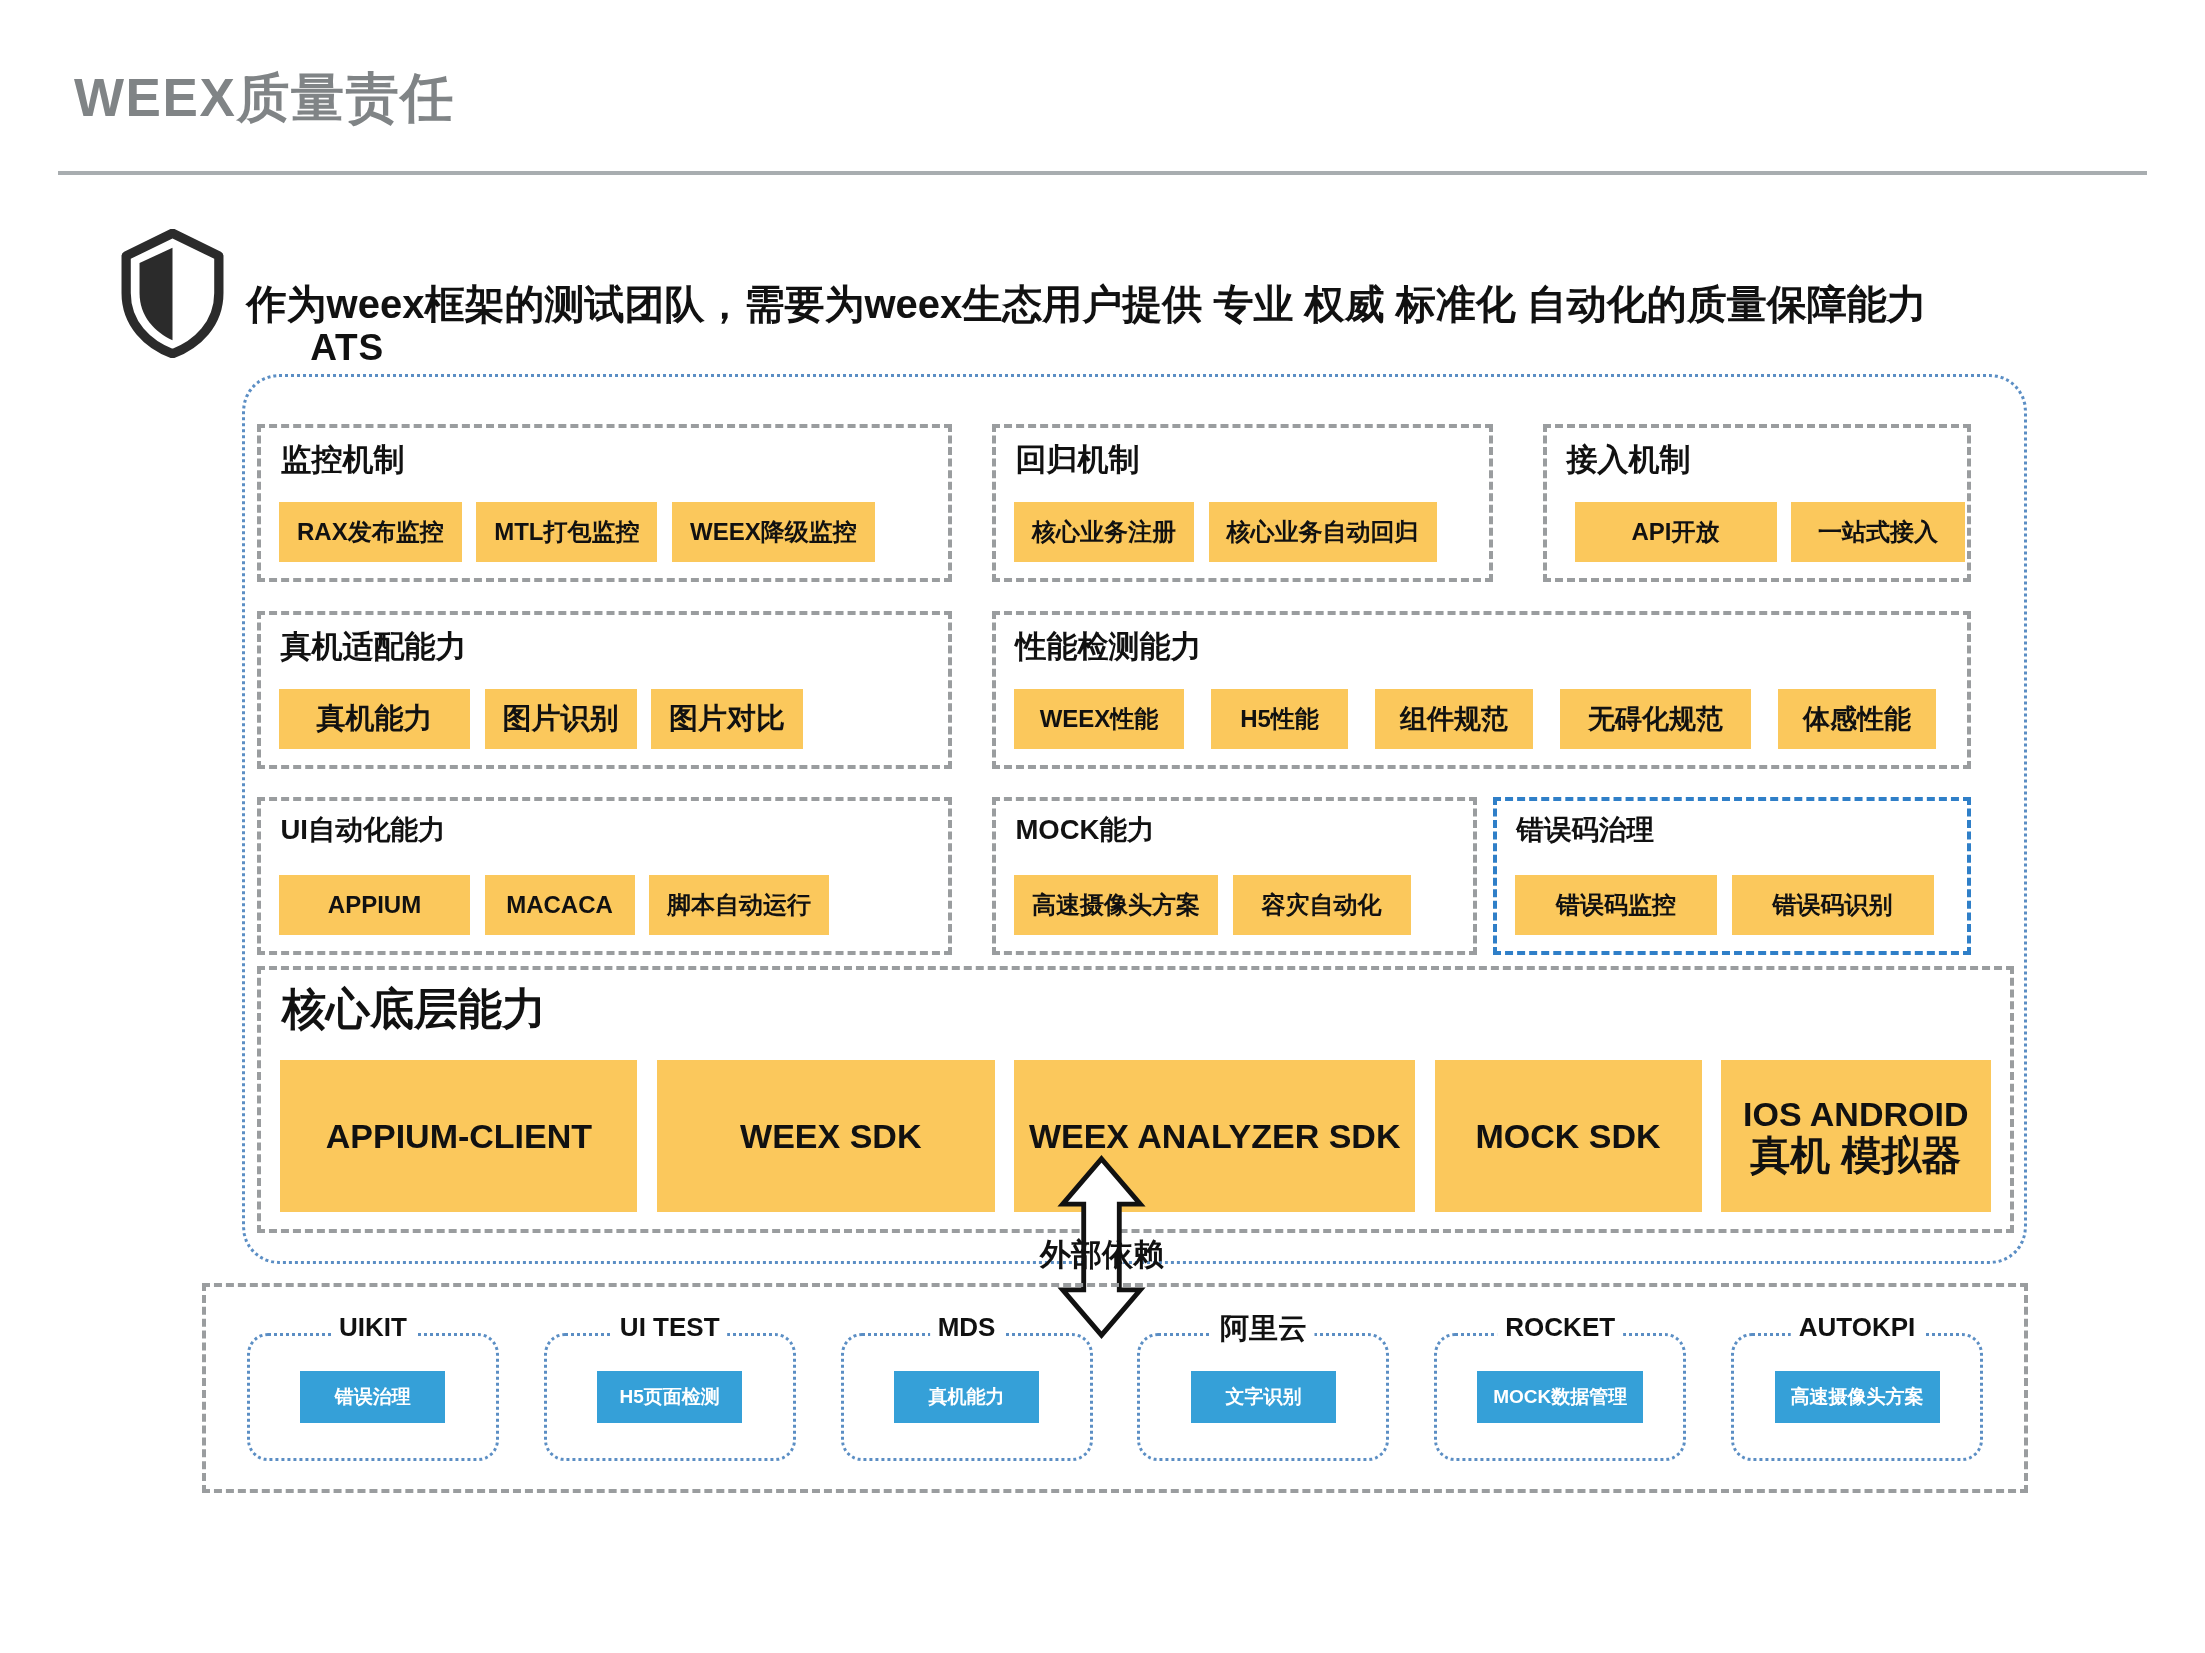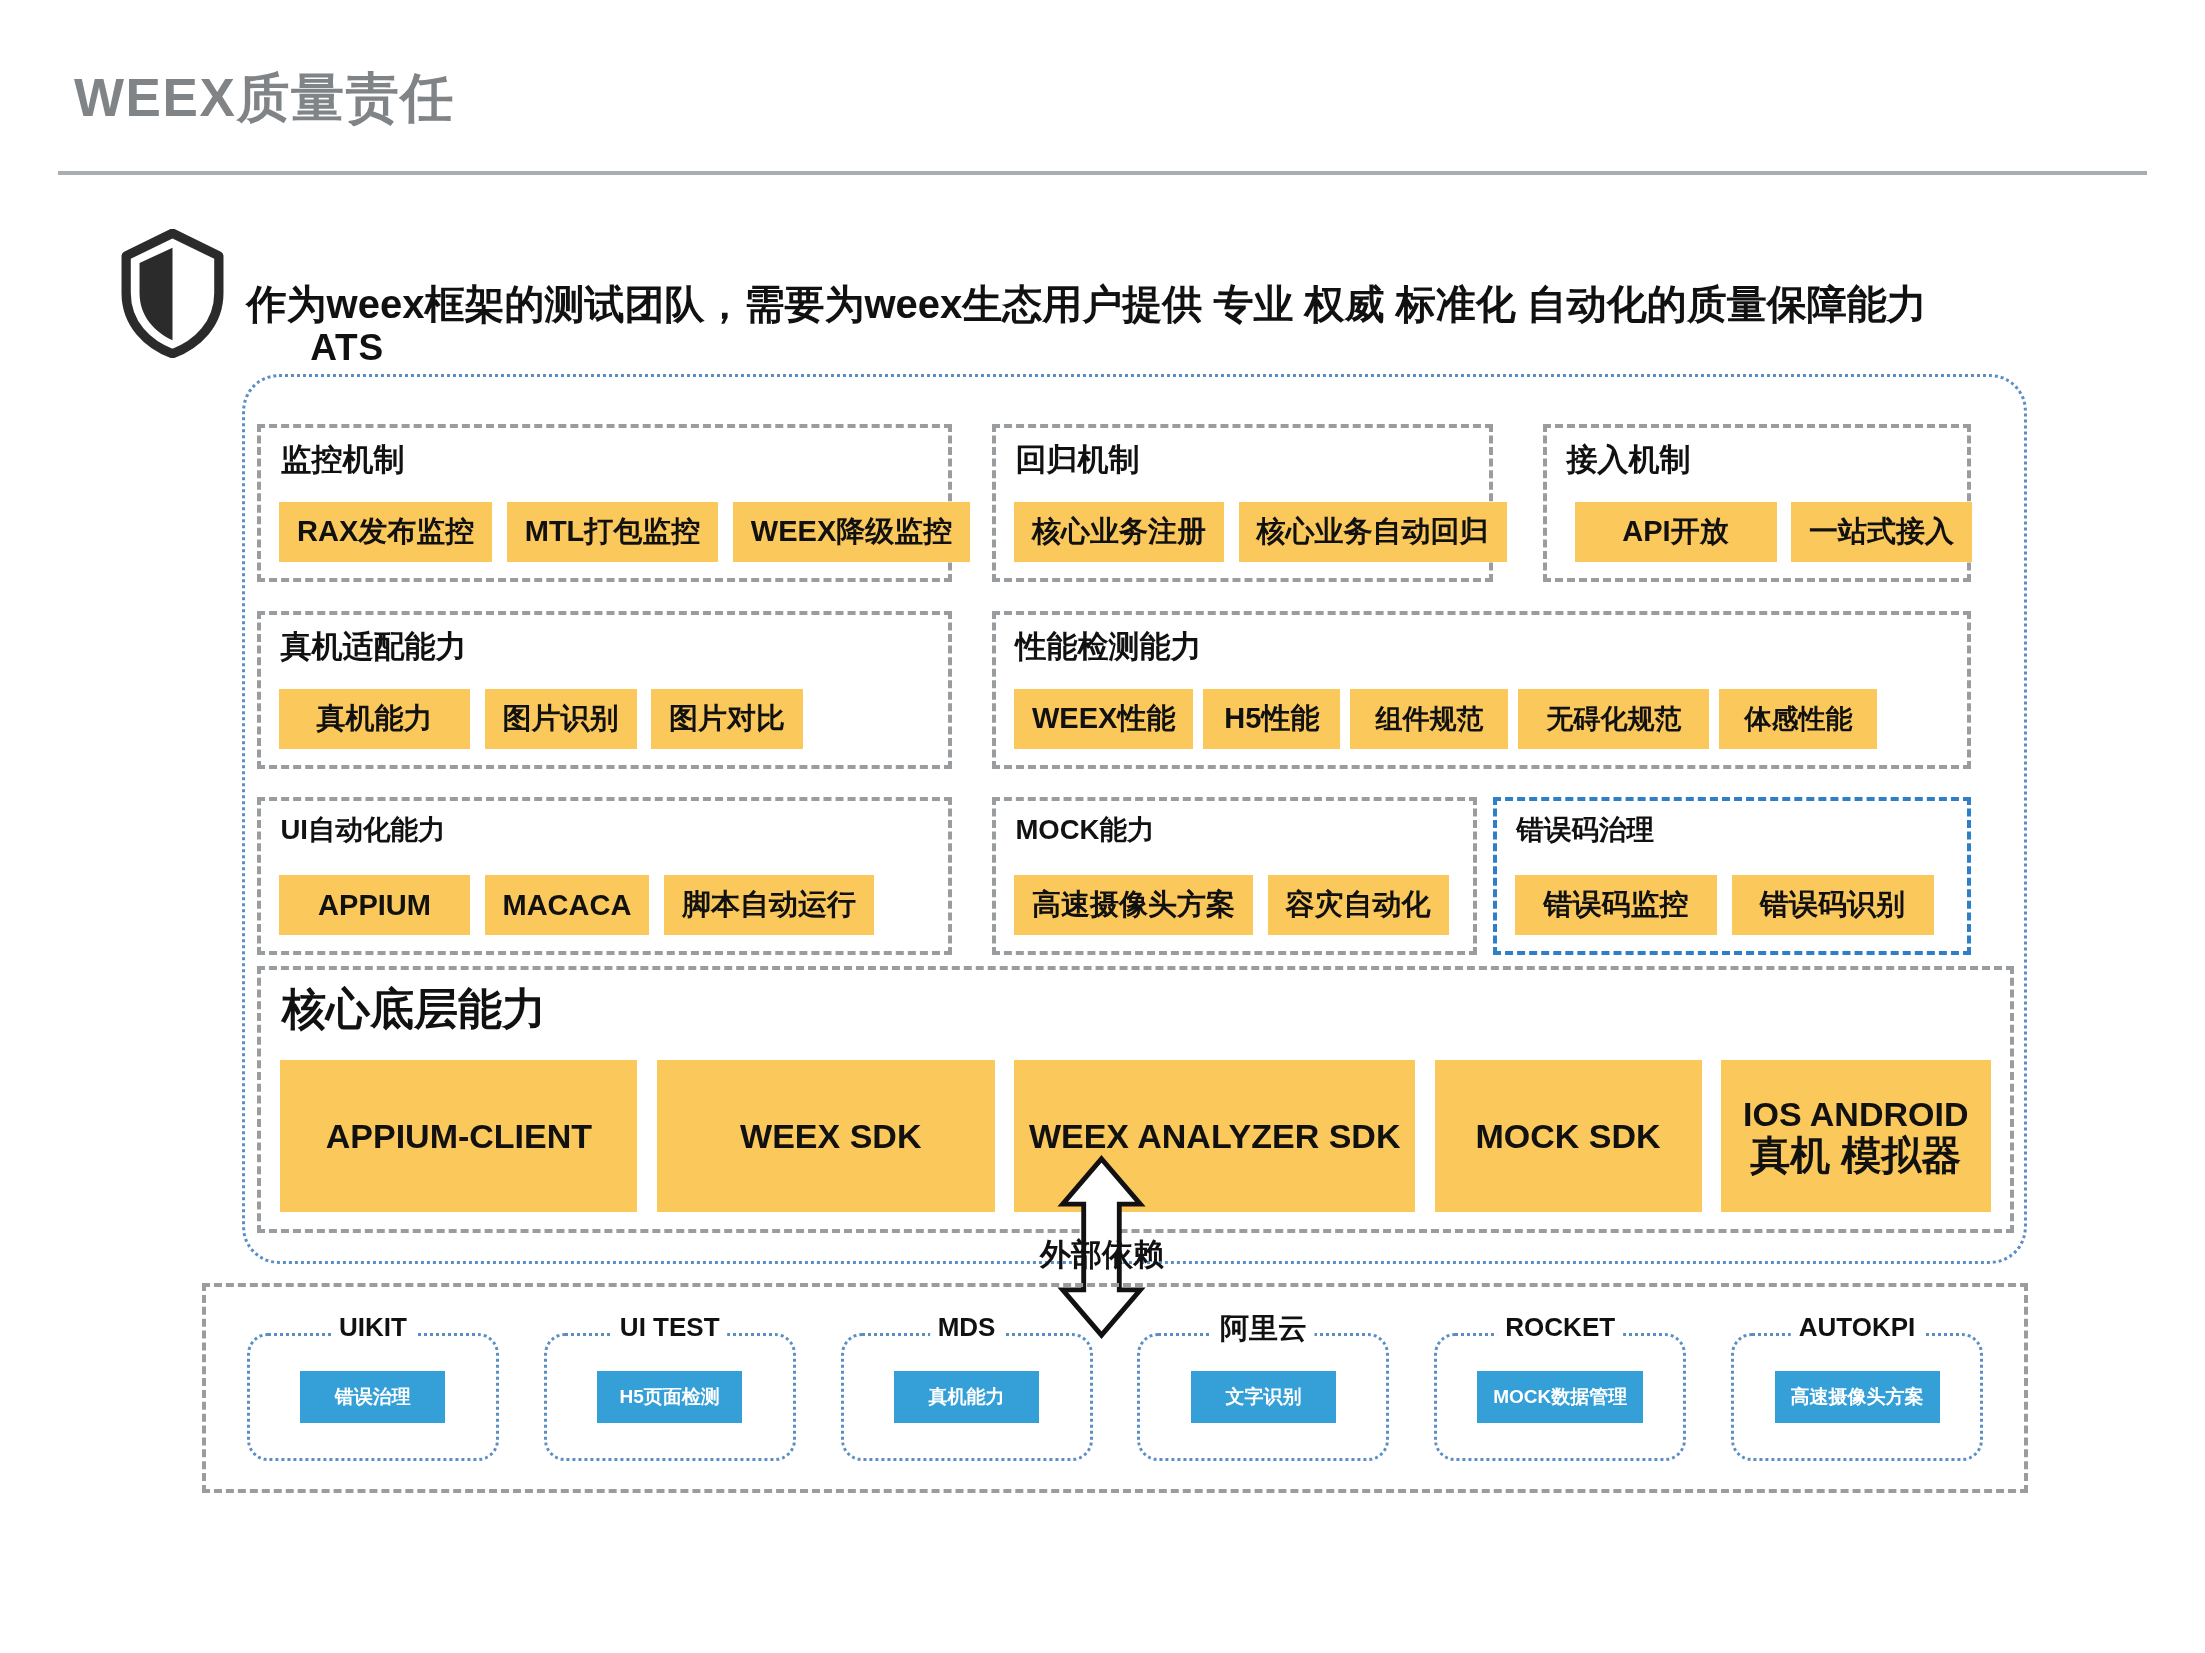--- a/index.html
+++ b/index.html
@@ -107,21 +107,21 @@
     position: absolute;
     left: 18px;
     bottom: 16px;
     display: flex;
     gap: 14.5px;
     align-items: flex-end;
   }
   .chip {
     background: #fbc85c;
     color: #111111;
-    font-size: 29px;
+    font-size: 24px;
     font-weight: 700;
     height: 60px;
     display: flex;
     align-items: center;
     justify-content: center;
     padding: 0 18px;
     white-space: nowrap;
     box-sizing: border-box;
   }
 
@@ -299,21 +299,21 @@
   <div class="group-title">真机适配能力</div>
   <div class="chips">
     <div class="chip" style="min-width:191px; font-size:29px;">真机能力</div>
     <div class="chip" style="min-width:145px; font-size:29px;">图片识别</div>
     <div class="chip" style="min-width:145px; font-size:29px;">图片对比</div>
   </div>
 </div>
 
 <div class="group" style="left:992px; top:611px; width:979px; height:158px;">
   <div class="group-title">性能检测能力</div>
-  <div class="chips" style="gap:10px;">
+  <div class="chips" style="gap:27px;">
     <div class="chip" style="min-width:170px;">WEEX性能</div>
     <div class="chip" style="min-width:137px;">H5性能</div>
     <div class="chip" style="min-width:158px; font-size:27px;">组件规范</div>
     <div class="chip" style="min-width:191px; font-size:27px;">无碍化规范</div>
     <div class="chip" style="min-width:158px; font-size:27px;">体感性能</div>
   </div>
 </div>
 
 <div class="group" style="left:257px; top:797px; width:695px; height:158px;">
   <div class="group-title small">UI自动化能力</div>

